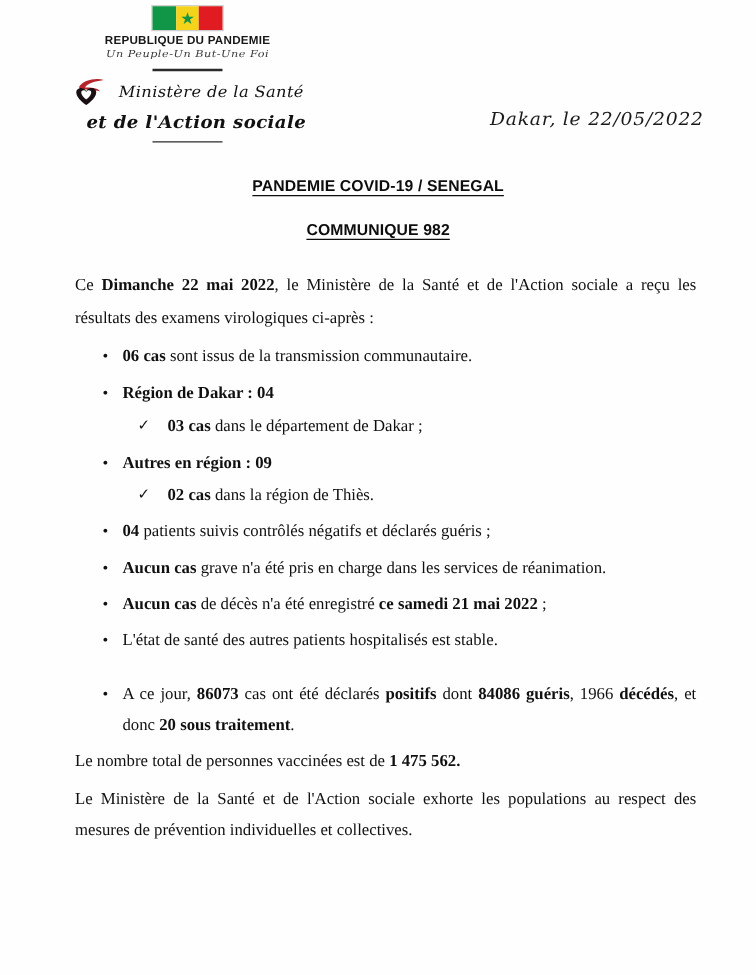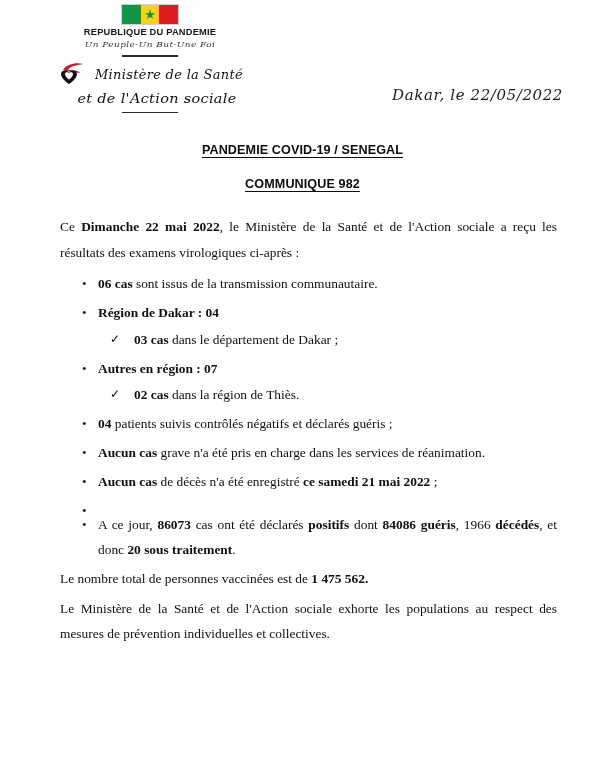--- a/index.html
+++ b/index.html
@@ -103,20 +103,21 @@
   .ministry-name2 {
     font-family: "DejaVu Serif", "Liberation Serif", serif;
     font-style: italic;
     font-size: 14.5px;
     color: #111;
     letter-spacing: 0.3px;
     text-align: center;
     margin-top: 1px;
     padding-left: 14px;
     transform: scaleY(0.95);
+    font-weight: bold;
   }
   .datestamp {
     position: absolute;
     right: 42px;
     top: 86px;
     font-family: "DejaVu Serif", "Liberation Serif", serif;
     font-style: italic;
     font-size: 15px;
     color: #1a1a1a;
     letter-spacing: 0.6px;
@@ -273,21 +274,21 @@
         <ul class="sub">
           <li>
             <span class="check">✓</span>
             <b>03 cas</b><span> dans le département de Dakar ;</span>
           </li>
         </ul>
       </li>
 
       <li>
         <span class="dot">•</span>
-        <b>Autres en région : 07</b>
+        <b>Autres en région : 09</b>
         <ul class="sub">
           <li>
             <span class="check">✓</span>
             <b>02 cas</b><span> dans la région de Thiès.</span>
           </li>
         </ul>
       </li>
 
       <li>
         <span class="dot">•</span>
@@ -299,20 +300,21 @@
         <b>Aucun cas</b><span> grave n'a été pris en charge dans les services de réanimation.</span>
       </li>
 
       <li>
         <span class="dot">•</span>
         <b>Aucun cas</b><span> de décès n'a été enregistré </span><b>ce samedi 21 mai 2022</b><span> ;</span>
       </li>
 
       <li>
         <span class="dot">•</span>
+        <span>L'état de santé des autres patients hospitalisés est stable.</span>
       </li>
 
       <li class="li-justify gap-before">
         <span class="dot">•</span>
         <span>A ce jour, </span><b>86073</b><span> cas ont été déclarés </span><b>positifs</b><span> dont </span><b>84086 guéris</b><span>, 1966 </span><b>décédés</b><span>, et donc </span><b>20 sous traitement</b><span>.</span>
       </li>
     </ul>
 
     <p class="para tail-para"><span>Le nombre total de personnes vaccinées est de </span><b>1 475 562.</b></p>
 

